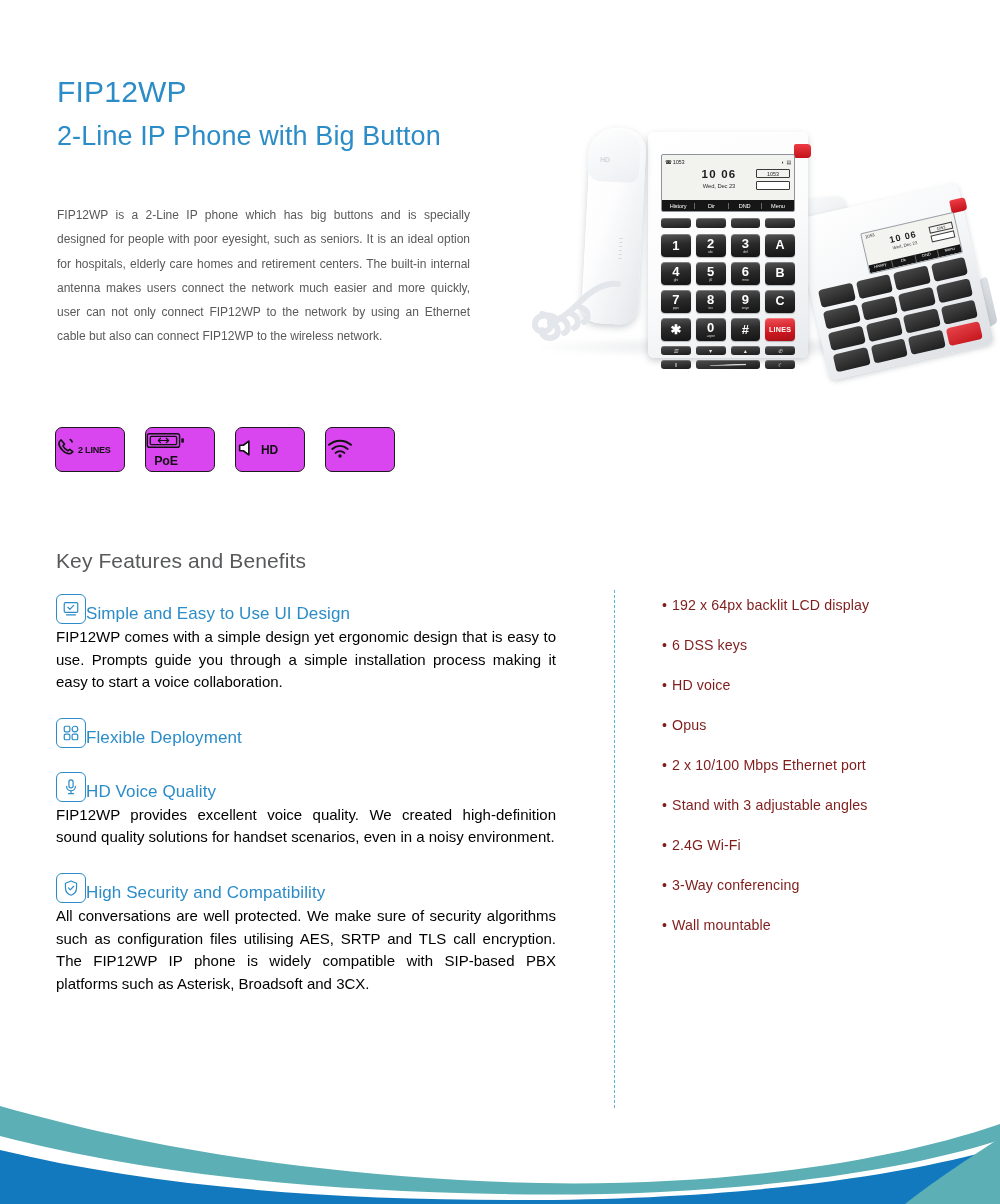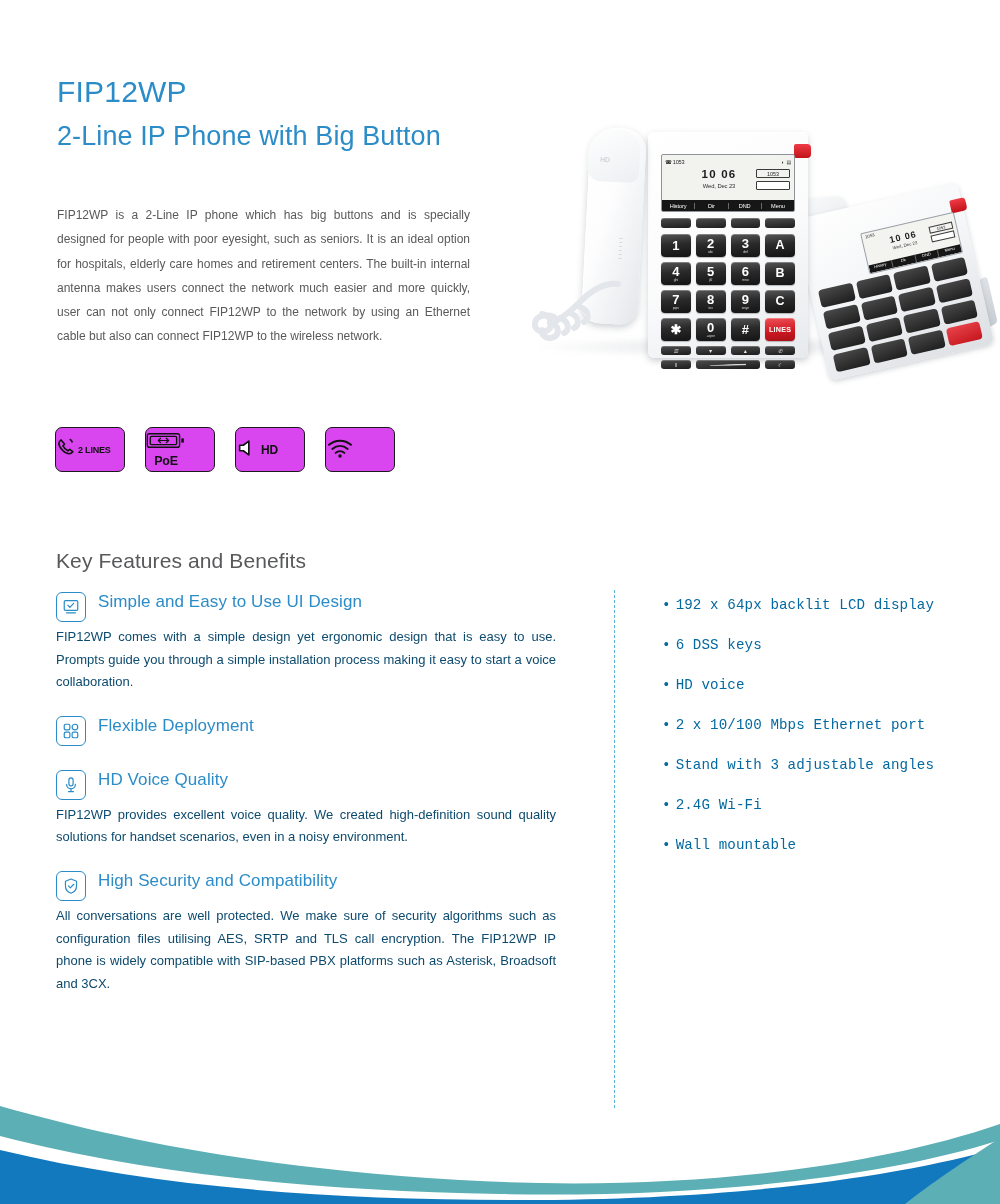--- a/index.html
+++ b/index.html
@@ -232,41 +232,41 @@
   .hs-cord svg { display: block; }
 
   
   .section-title {
     position: absolute; left: 56px; top: 549px;
     font-size: 21px; color: #58595b; font-weight: 400; letter-spacing: .1px;
   }
 
   .features { position: absolute; left: 56px; top: 592px; width: 500px; }
   .feature { margin-bottom: 22px; }
-  .feature-head { display: flex; align-items: flex-start; gap: 12px; height: 32px; }
+  .feature-head { display: flex; align-items: flex-end; gap: 0; height: 32px; }
   .f-icon {
     width: 30px; height: 30px; border: 1.4px solid #2b8cc8; border-radius: 6px;
     display: flex; align-items: center; justify-content: center; flex: 0 0 30px;
     background: #fff;
   }
   .f-title { font-size: 17px; color: #2b8cc8; font-weight: 400; letter-spacing: .1px; }
   .f-body {
-    font-size: 13px; line-height: 22.6px; color: #0c4a6e;
+    font-size: 15px; line-height: 22.6px; color: #000000;
     text-align: justify; text-justify: inter-word; margin-top: 2px;
   }
 
   .divider {
     position: absolute; left: 614px; top: 590px; width: 0; height: 518px;
     border-left: 1.6px dashed #5bb3d8;
   }
 
   .specs { position: absolute; left: 662px; top: 596px; width: 320px; }
   .spec-item {
-    font-size: 14.2px; color: #0369a1; line-height: 1.3;
-    margin-bottom: 21.5px; letter-spacing: .1px; white-space: nowrap; font-family: Liberation Mono, monospace;
+    font-size: 14.2px; color: #7f1d1d; line-height: 1.3;
+    margin-bottom: 21.5px; letter-spacing: .1px; white-space: nowrap;
   }
   .spec-item .bullet { margin-right: 5px; }
 
   
   .wave { position: absolute; left: 0; bottom: 0; width: 1000px; height: 110px; }
   .wave svg { display: block; }
 </style>
 </head>
 <body>
 
@@ -565,23 +565,25 @@
   </div>
 
 </div>
 
 <div class="divider"></div>
 
 <div class="specs">
   <div class="spec-item"><span class="bullet">•</span><span>192 x 64px backlit LCD display</span></div>
   <div class="spec-item"><span class="bullet">•</span><span>6 DSS keys</span></div>
   <div class="spec-item"><span class="bullet">•</span><span>HD voice</span></div>
+  <div class="spec-item"><span class="bullet">•</span><span>Opus</span></div>
   <div class="spec-item"><span class="bullet">•</span><span>2 x 10/100 Mbps Ethernet port</span></div>
   <div class="spec-item"><span class="bullet">•</span><span>Stand with 3 adjustable angles</span></div>
   <div class="spec-item"><span class="bullet">•</span><span>2.4G Wi-Fi</span></div>
+  <div class="spec-item"><span class="bullet">•</span><span>3-Way conferencing</span></div>
   <div class="spec-item"><span class="bullet">•</span><span>Wall mountable</span></div>
 </div>
 
 <div class="wave">
   <svg width="1000" height="110" viewBox="0 0 1000 110" preserveAspectRatio="none">
     <path d="M0,12 C120,46 260,74 460,86 C660,98 860,78 1000,30 L1000,110 L0,110 Z" fill="#5cafb4"></path>
     <path d="M0,42 C140,78 300,96 500,100 C700,104 880,84 1000,46 L1000,110 L0,110 Z" fill="#ffffff"></path>
     <path d="M0,56 C150,92 320,106 520,106 C740,106 900,82 1000,54 L1000,110 L0,110 Z" fill="#1279bf"></path>
     <path d="M1000,44 C960,70 930,90 905,110 L1000,110 Z" fill="#5cafb4"></path>
   </svg>

